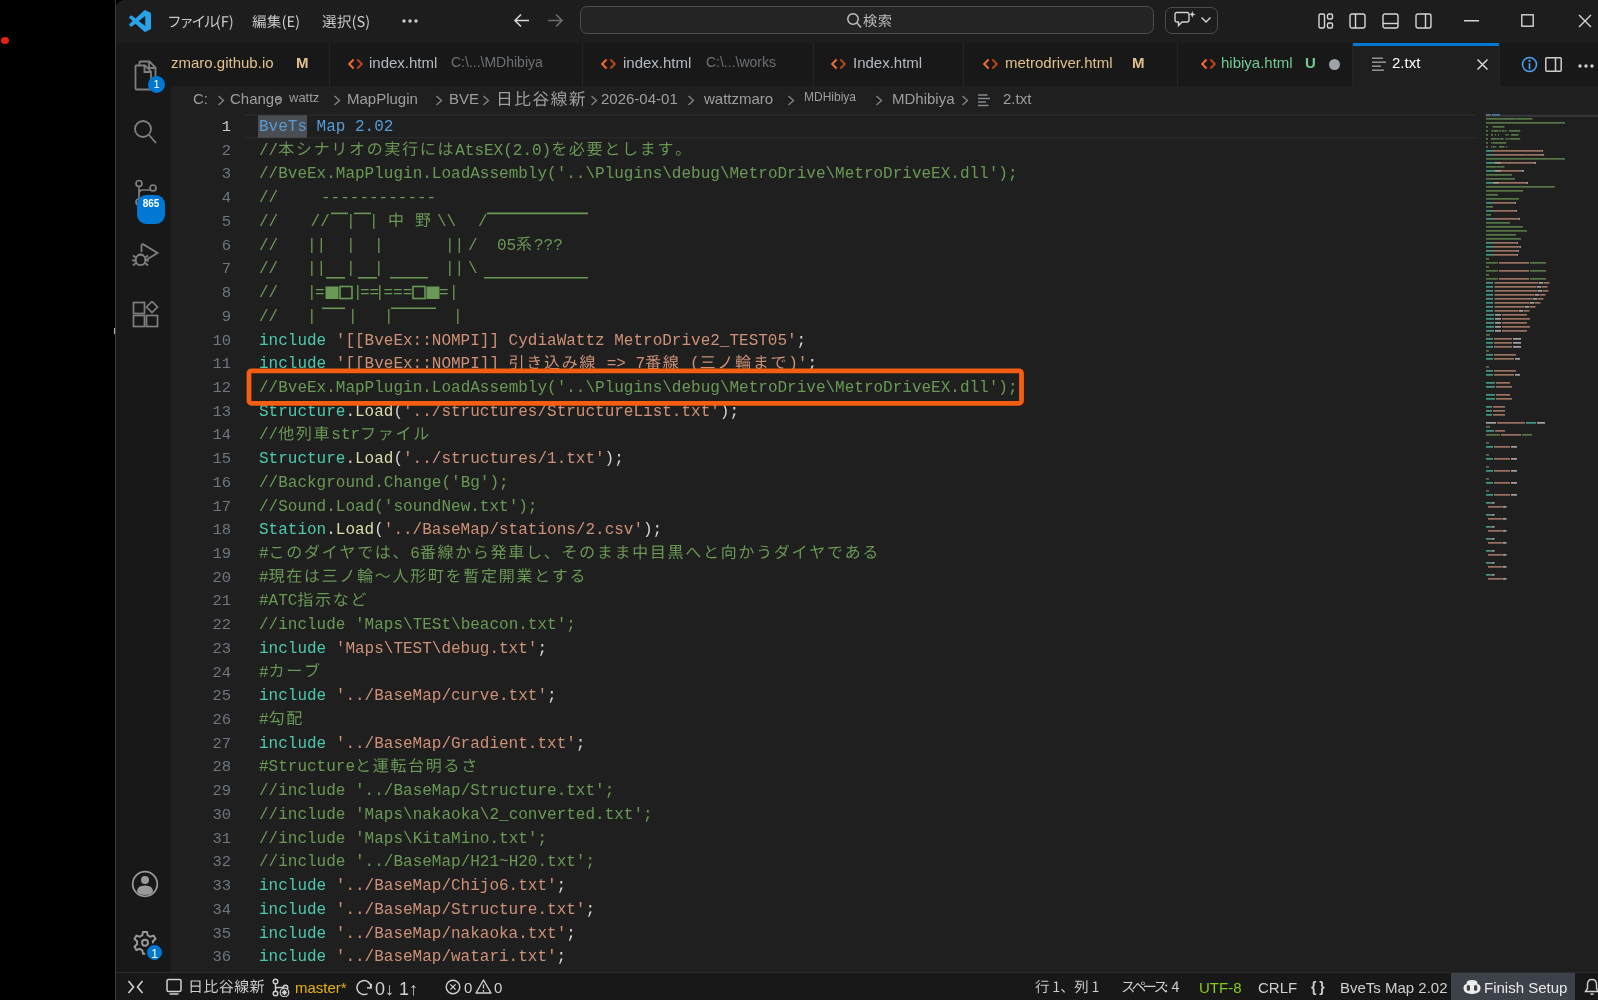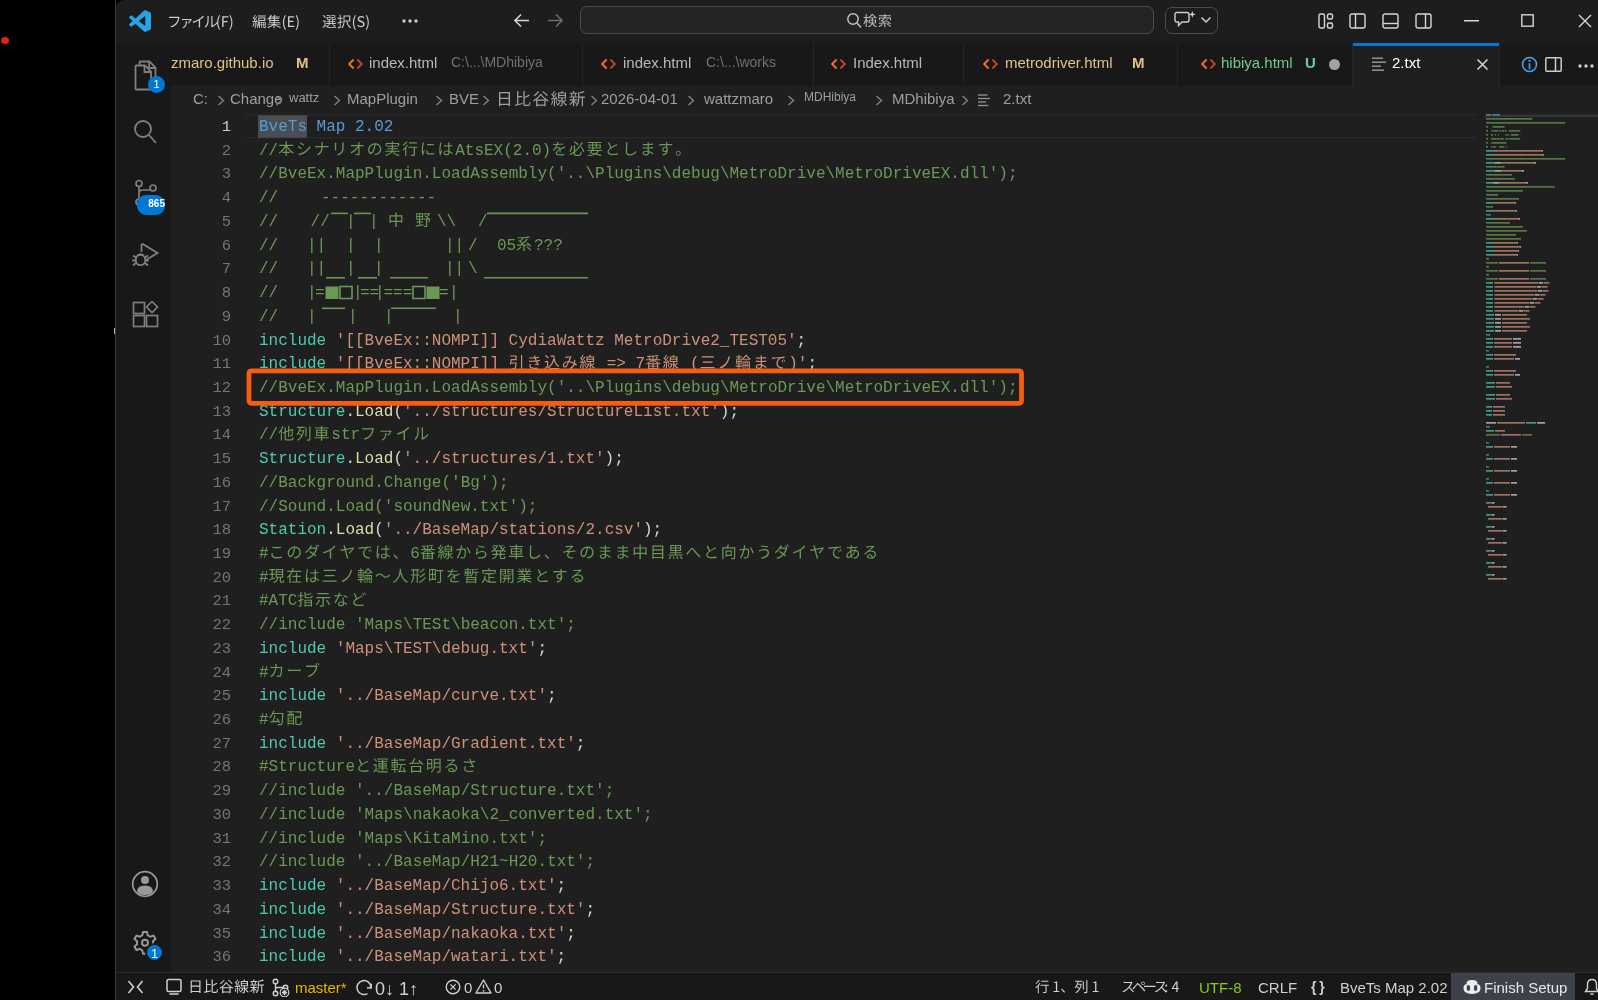--- a/index.html
+++ b/index.html
@@ -187,21 +187,21 @@
         <path d="M17 16 L24 24" stroke="#7f7f7f" stroke-width="1.8"></path>
       </svg>
       <svg class="abs" style="left:17px;top:136px" width="27" height="28" viewBox="0 0 27 28">
         <g stroke="#7f7f7f" stroke-width="1.7" fill="none">
 <circle cx="7" cy="4.5" r="3"></circle>
           <circle cx="21" cy="9" r="3"></circle>
           <circle cx="7" cy="23" r="3"></circle>
 <path d="M7 7.5 V20 M7 14.5 Q7 11 11 11 H17.8"></path>
         </g>
       </svg>
-      <div class="abs" style="left:22px;top:152px;width:28px;height:20px;border-radius:9px;background:#0078d4;color:#fff;font-size:10px;text-align:right;line-height:17px;font-weight:bold">865</div>
+      <div class="abs" style="left:22px;top:152px;width:28px;height:29px;border-radius:9px;background:#0078d4;color:#fff;font-size:10px;text-align:center;line-height:17px;font-weight:bold">865</div>
       <svg class="abs" style="left:16px;top:198px" width="30" height="29" viewBox="0 0 30 29">
         <g stroke="#7f7f7f" stroke-width="1.8" fill="none">
 <path d="M10.5 11 V4.5 Q10.5 3 12 3.2 L26.5 12 L15 19"></path>
 <rect x="4.8" y="13.8" width="9.4" height="10.4" rx="4.7"></rect>
 <path d="M6.5 14.5 Q9.5 11.8 12.5 14.5"></path>
 <path d="M4.8 16.5 L2 14.5 M4 19.5 H1.2 M4.8 22 L2 24.5 M14.2 16.5 L17 14.5 M15 19.5 H17.8 M14.2 22 L17 24.5"></path>
         </g>
       </svg>
       <svg class="abs" style="left:17px;top:258px" width="27" height="27" viewBox="0 0 27 27">
         <g stroke="#7f7f7f" stroke-width="1.7" fill="none">

